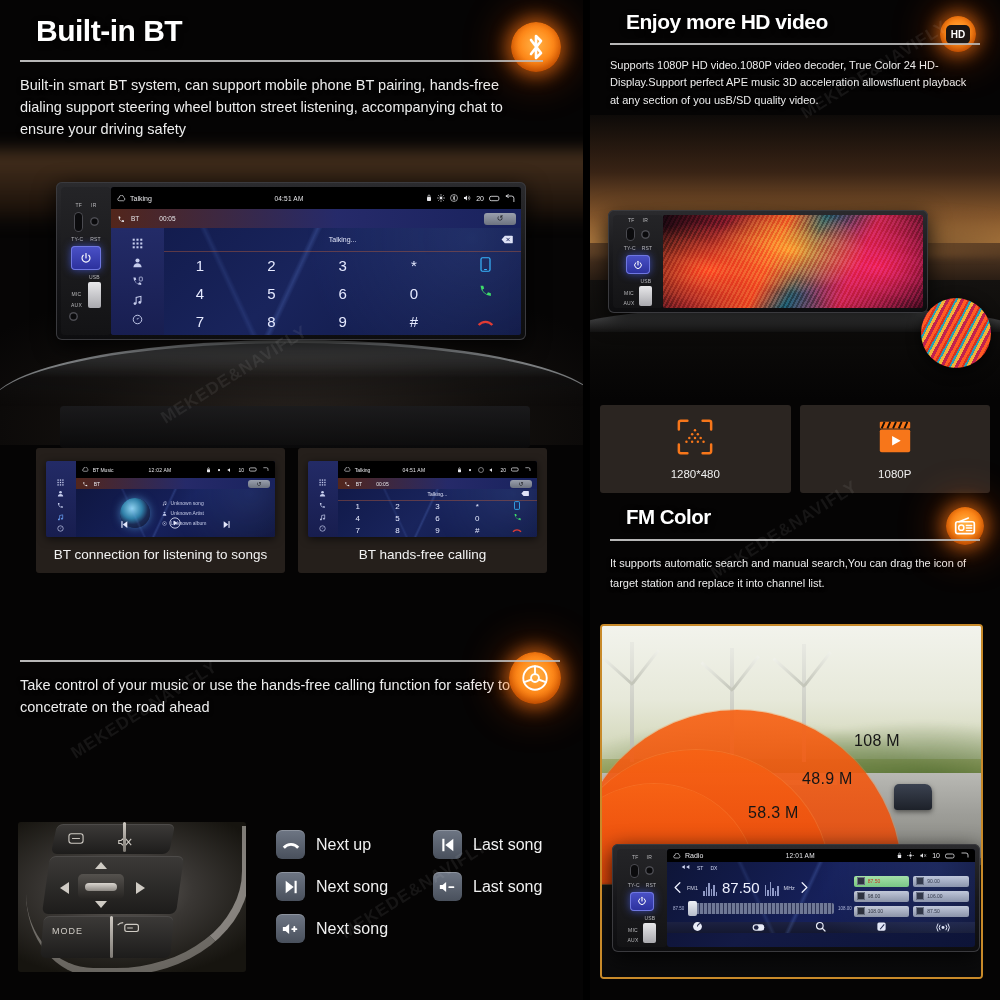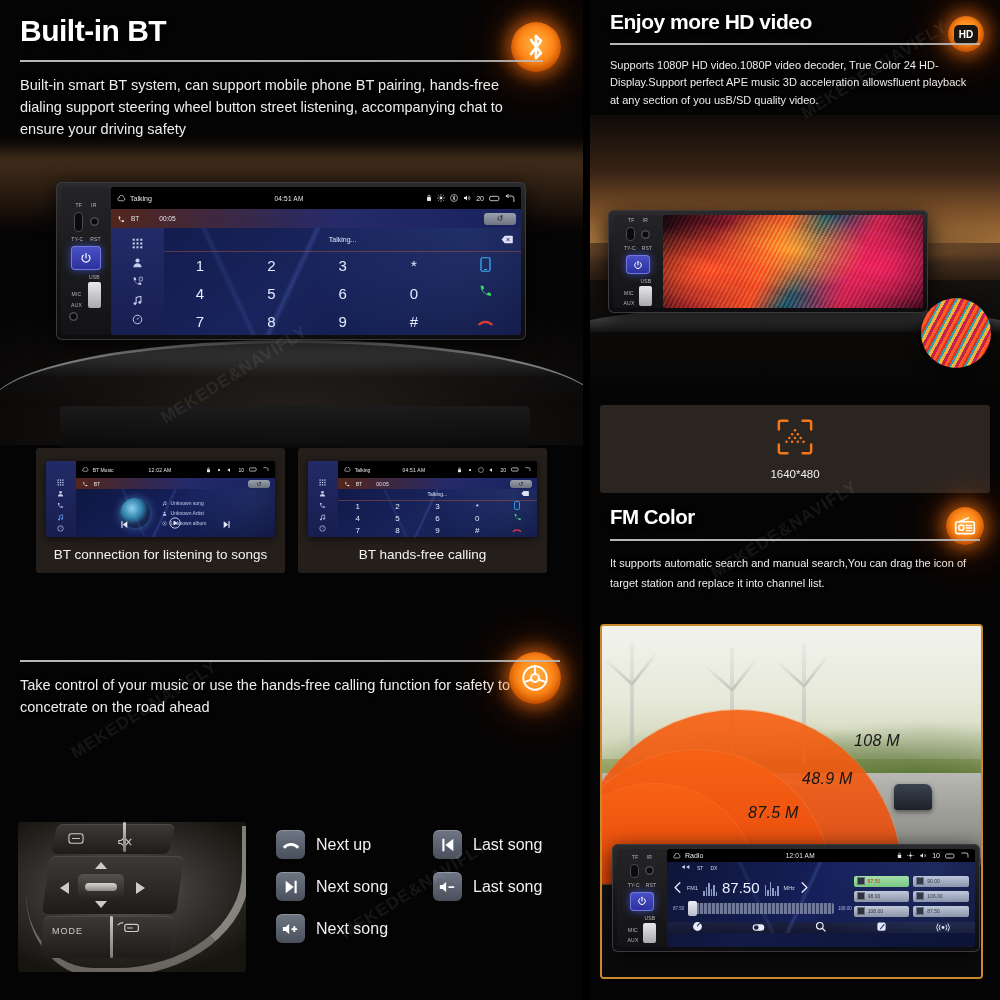--- a/index.html
+++ b/index.html
@@ -18,20 +18,21 @@
   .panel { position: relative; height: 1000px; overflow: hidden; background: #050404; }
   .panel-left  { width: 583px; }
   .panel-gap   { width: 7px; height:1000px; background:#000; }
   .panel-right { width: 410px; }
 
   
   .sec-head { position: relative; padding: 0 20px; }
   .sec-title {
     color: #fff; font-weight: bold; letter-spacing: -0.5px;
     text-shadow: 0 2px 6px rgba(0,0,0,.9);
+    margin-left: 16px;
   }
   .sec-rule { height: 1.5px; background: linear-gradient(90deg,#d8d8d8,#bdbdbd); margin-top: 12px; opacity:.85; }
   .sec-body { color: #ededed; line-height: 1.55; margin-top: 12px; text-shadow: 0 1px 4px rgba(0,0,0,.9); }
 
   
   .badge {
     position: absolute; border-radius: 50%;
     background: radial-gradient(circle at 50% 45%, #ffb347 0%, #ff8a1a 45%, #f06a05 72%, #b34500 100%);
     box-shadow: 0 0 16px 5px rgba(255,122,20,.55), 0 0 40px 10px rgba(255,90,0,.28), inset 0 -3px 8px rgba(120,40,0,.5);
     display:flex; align-items:center; justify-content:center;
@@ -283,21 +284,21 @@
     background: linear-gradient(180deg,#f0f1ea,#c2c4b8);
   }
   .turbine::before { transform: rotate(38deg) translateX(-1px); }
   .turbine::after  { transform: rotate(-48deg) translateX(-1px); }
 
   .wave {
     position:absolute; border-radius: 50% 50% 0 0 / 100% 100% 0 0;
     background: linear-gradient(180deg, rgba(247,98,20,.92), rgba(232,72,10,.88));
     box-shadow: 0 0 0 1px rgba(255,140,60,.35);
   }
-  .wave-lbl { position:absolute; color:#151515; font-size: 16px; letter-spacing:.3px;font-style:italic; }
+  .wave-lbl { position:absolute; color:#151515; font-size: 16px; letter-spacing:.3px; }
 
   .fm-unit { position:absolute; left: 10px; top: 218px; width: 368px; height: 108px; }
 
   
   .rad-main { flex:1; display:flex; flex-direction:column; position:relative; height: 72%;
               background: linear-gradient(120deg,#0e1538 0%,#16205a 50%,#0c1134 100%); }
   .rad-row { flex:1; display:flex; }
   .rad-left { flex: 1.55; position:relative; display:flex; flex-direction:column; justify-content:center; padding-left: 6px; }
   .rad-tuner { display:flex; align-items:center; gap:5px; color:#eef1ff; }
   .rad-freq { font-size: 15px; font-weight: 500; }
@@ -930,21 +931,21 @@
             </div>
           </div>
         </div>
         <div class="hd-screen-art"></div>
       </div>
       <div class="hd-loupe"></div>
     </div>
 
     <div class="hd-header sec-head">
       <div class="sec-title hd-title">Enjoy more HD video</div>
-      <div class="badge badge-sq" style="right:16px; top:6px; width:36px; height:36px;">
+      <div class="badge badge-sq" style="right:24px; top:6px; width:36px; height:36px;">
         <span style="display:flex;align-items:center;justify-content:center;width:24px;height:19px;border-radius:5px;background:#1b1512;color:#fff;font-size:10px;font-weight:bold;">HD</span>
       </div>
       <div class="sec-rule hd-rule"></div>
       <div class="sec-body hd-desc">Supports 1080P HD video.1080P video decoder, True Color 24 HD-Display.Support perfect APE music 3D acceleration allowsfluent playback at any section of you usB/SD quality video.</div>
     </div>
 
     <div class="specs">
       <div class="spec">
         <span>
           <svg width="38" height="38" viewBox="0 0 40 40" aria-hidden="true">
@@ -956,21 +957,34 @@
               <circle cx="14" cy="21" r="1.3"></circle>
                 <circle cx="20" cy="21" r="1.3"></circle>
                 <circle cx="26" cy="21" r="1.3"></circle>
               <circle cx="11" cy="25" r="1.3"></circle>
                 <circle cx="17" cy="25" r="1.3"></circle>
                 <circle cx="23" cy="25" r="1.3"></circle>
                 <circle cx="29" cy="25" r="1.3"></circle>
             </g>
           </svg>
         </span>
-        <span class="spec-lbl">1640*480</span>
+        <span class="spec-lbl">1280*480</span>
+      </div>
+      <div class="spec">
+        <span>
+          <svg width="38" height="38" viewBox="0 0 40 40" aria-hidden="true">
+            <rect x="4" y="4" width="32" height="7" rx="1" fill="#f7761a"></rect>
+            <g stroke="#120d08" stroke-width="2">
+              <path d="M9 4 L6 11 M15 4 L12 11 M21 4 L18 11 M27 4 L24 11 M33 4 L30 11"></path>
+            </g>
+            <rect x="4" y="12" width="32" height="24" rx="2" fill="#f7761a"></rect>
+            <path d="M17 19 l9 5 -9 5z" fill="#fff"></path>
+          </svg>
+        </span>
+        <span class="spec-lbl">1080P</span>
       </div>
     </div>
 
     <div class="fm-header sec-head">
       <div class="sec-title fm-title">FM Color</div>
       <div class="badge" style="right:16px; top:2px; width:38px; height:38px;">
         <svg width="22" height="20" viewBox="0 0 26 22" aria-hidden="true">
           <path d="M6 6 L17 1.6" stroke="#fff" stroke-width="1.8" stroke-linecap="round"></path>
           <rect x="2" y="6" width="22" height="14" rx="2.4" fill="none" stroke="#fff" stroke-width="2"></rect>
           <circle cx="8.6" cy="13" r="3.1" fill="none" stroke="#fff" stroke-width="1.8"></circle>
@@ -991,21 +1005,21 @@
       <div class="fm-guard"></div>
       <div class="fm-car"></div>
       <div class="fm-dashblur"></div>
 
       <div class="wave" style="left:-30px; top:84px; width:330px; height:168px;"></div>
       <div class="wave" style="left:-40px; top:124px; width:268px; height:132px;"></div>
       <div class="wave" style="left:-50px; top:158px; width:204px; height:100px;"></div>
 
       <div class="wave-lbl" style="left:252px; top:106px;">108 M</div>
       <div class="wave-lbl" style="left:200px; top:144px;">48.9 M</div>
-      <div class="wave-lbl" style="left:146px; top:178px;">87.5 M</div>
+      <div class="wave-lbl" style="left:146px; top:178px;">58.3 M</div>
 
       <div class="unit fm-unit">
         <div class="unit-left">
           <div style="display:flex; gap:8px; align-items:center;">
             <span class="mini-label">TF</span>
             <span class="mini-label">IR</span>
           </div>
           <div style="display:flex; gap:6px; align-items:center;">
             <div class="sd-slot" style="height:14px;"></div>
             <div class="aux-hole"></div>

